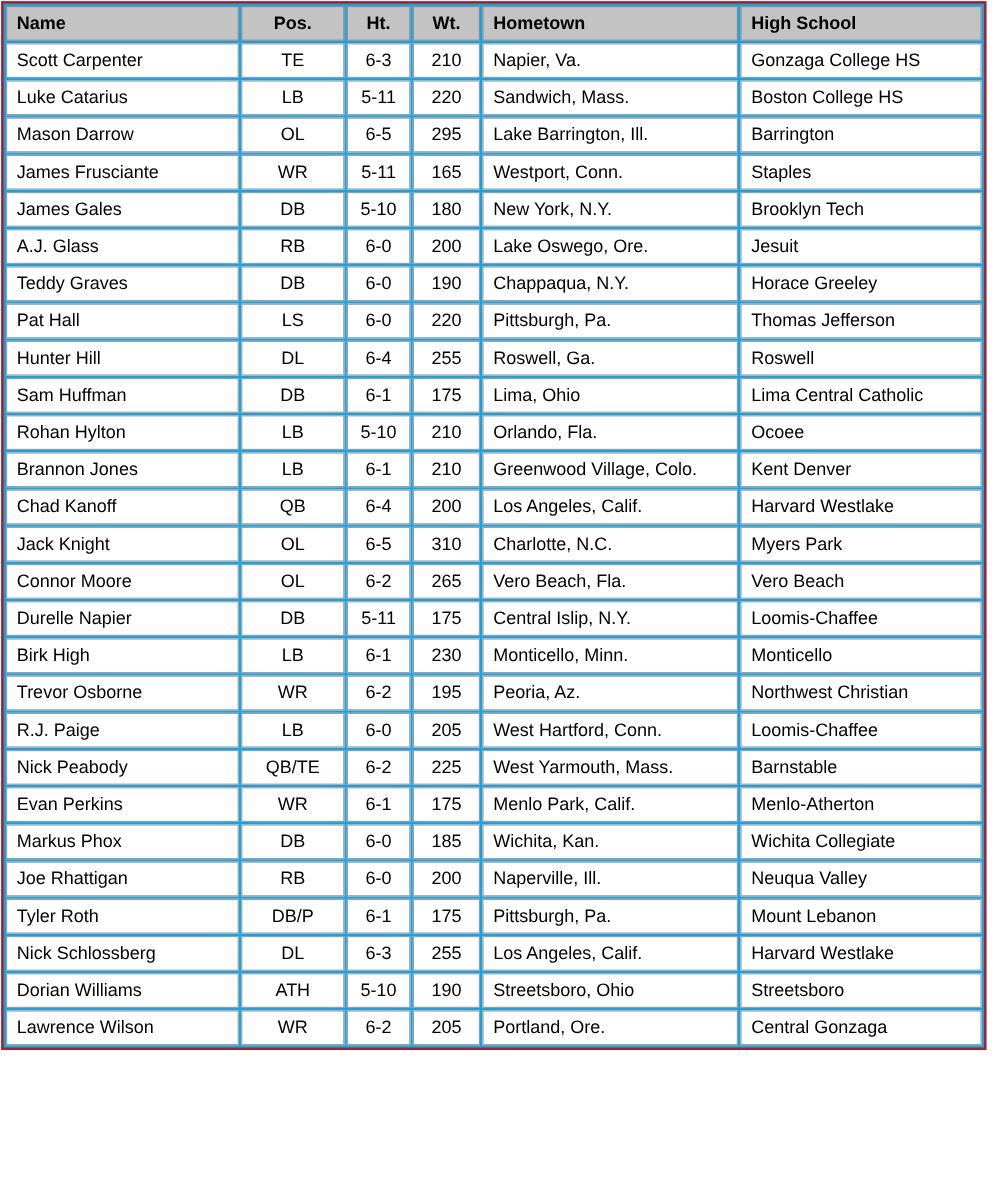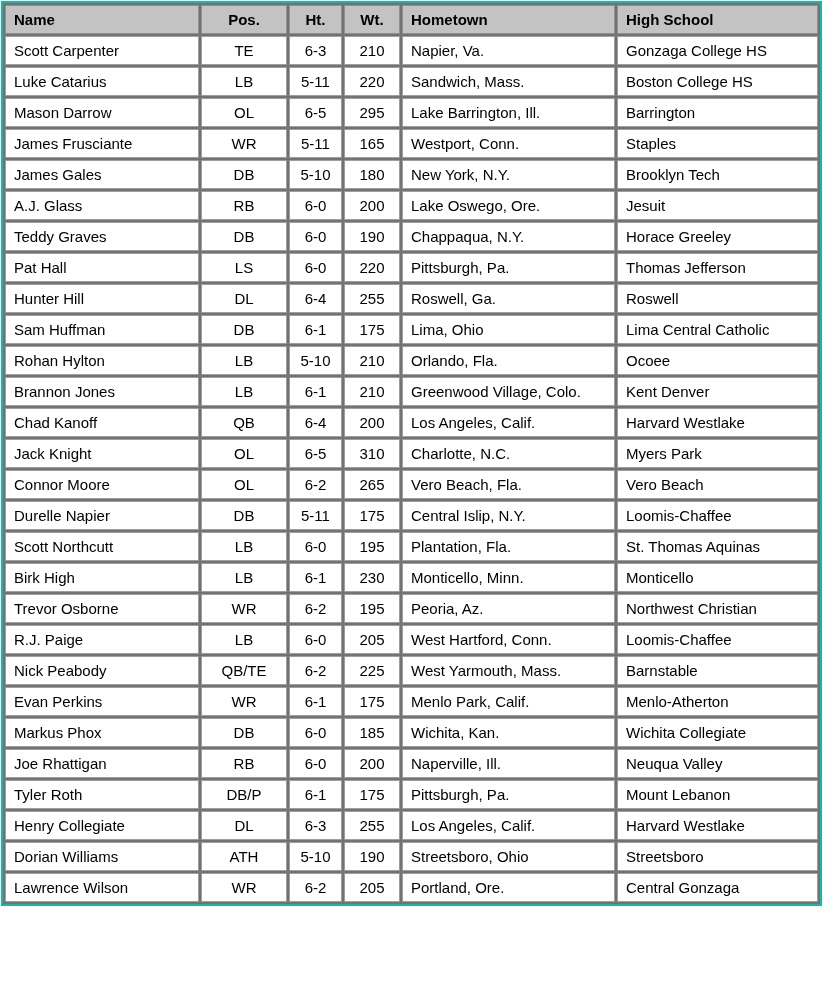--- a/index.html
+++ b/index.html
@@ -10,22 +10,22 @@
   }
   .page {
     width: 836px;
     height: 999px;
     background: #ffffff;
     overflow: hidden;
   }
   table.roster {
     border-collapse: separate;
     border-spacing: 2px;
-    border: 2px solid #14b8a6;
-    background: #737373;
+    border: 2px solid #b91c1c;
+    background: #0ea5e9;
     table-layout: fixed;
     width: 821px;
     margin: 1px 0 0 1px;
   }
   table.roster th,
   table.roster td {
     box-sizing: border-box;
     border: 1px solid #9e9e9e;
     height: 29px;
     padding: 2px 8px;
@@ -197,28 +197,20 @@
   </tr>
         <tr>
     <td class="a-left">Durelle Napier</td>
     <td class="a-center">DB</td>
     <td class="a-center">5-11</td>
     <td class="a-center">175</td>
     <td class="a-left">Central Islip, N.Y.</td>
     <td class="a-left">Loomis-Chaffee</td>
   </tr>
         <tr>
-    <td class="a-left">Scott Northcutt</td>
-    <td class="a-center">LB</td>
-    <td class="a-center">6-0</td>
-    <td class="a-center">195</td>
-    <td class="a-left">Plantation, Fla.</td>
-    <td class="a-left">St. Thomas Aquinas</td>
-  </tr>
-        <tr>
     <td class="a-left">Birk High</td>
     <td class="a-center">LB</td>
     <td class="a-center">6-1</td>
     <td class="a-center">230</td>
     <td class="a-left">Monticello, Minn.</td>
     <td class="a-left">Monticello</td>
   </tr>
         <tr>
     <td class="a-left">Trevor Osborne</td>
     <td class="a-center">WR</td>
@@ -269,21 +261,21 @@
   </tr>
         <tr>
     <td class="a-left">Tyler Roth</td>
     <td class="a-center">DB/P</td>
     <td class="a-center">6-1</td>
     <td class="a-center">175</td>
     <td class="a-left">Pittsburgh, Pa.</td>
     <td class="a-left">Mount Lebanon</td>
   </tr>
         <tr>
-    <td class="a-left">Henry Collegiate</td>
+    <td class="a-left">Nick Schlossberg</td>
     <td class="a-center">DL</td>
     <td class="a-center">6-3</td>
     <td class="a-center">255</td>
     <td class="a-left">Los Angeles, Calif.</td>
     <td class="a-left">Harvard Westlake</td>
   </tr>
         <tr>
     <td class="a-left">Dorian Williams</td>
     <td class="a-center">ATH</td>
     <td class="a-center">5-10</td>

